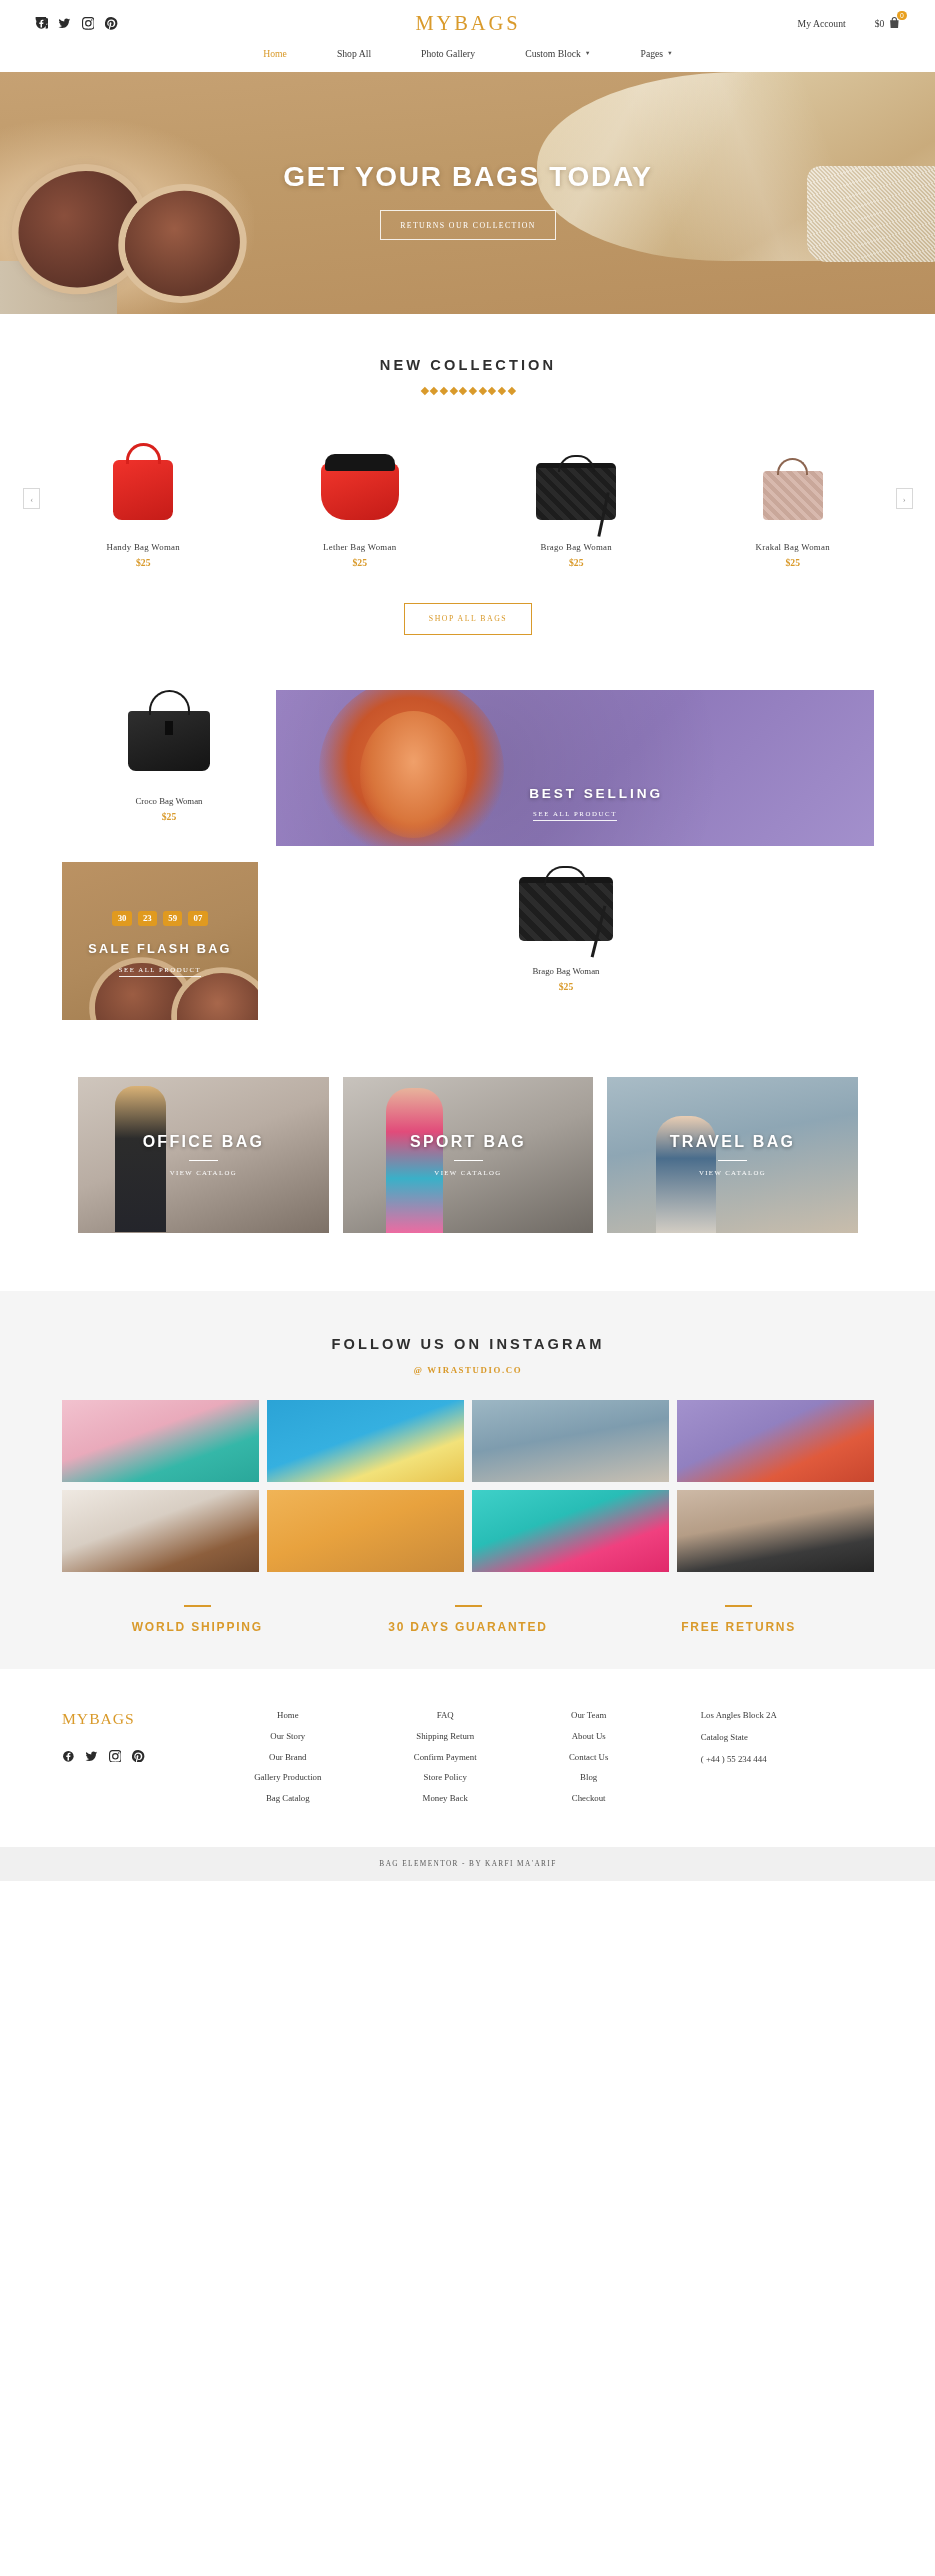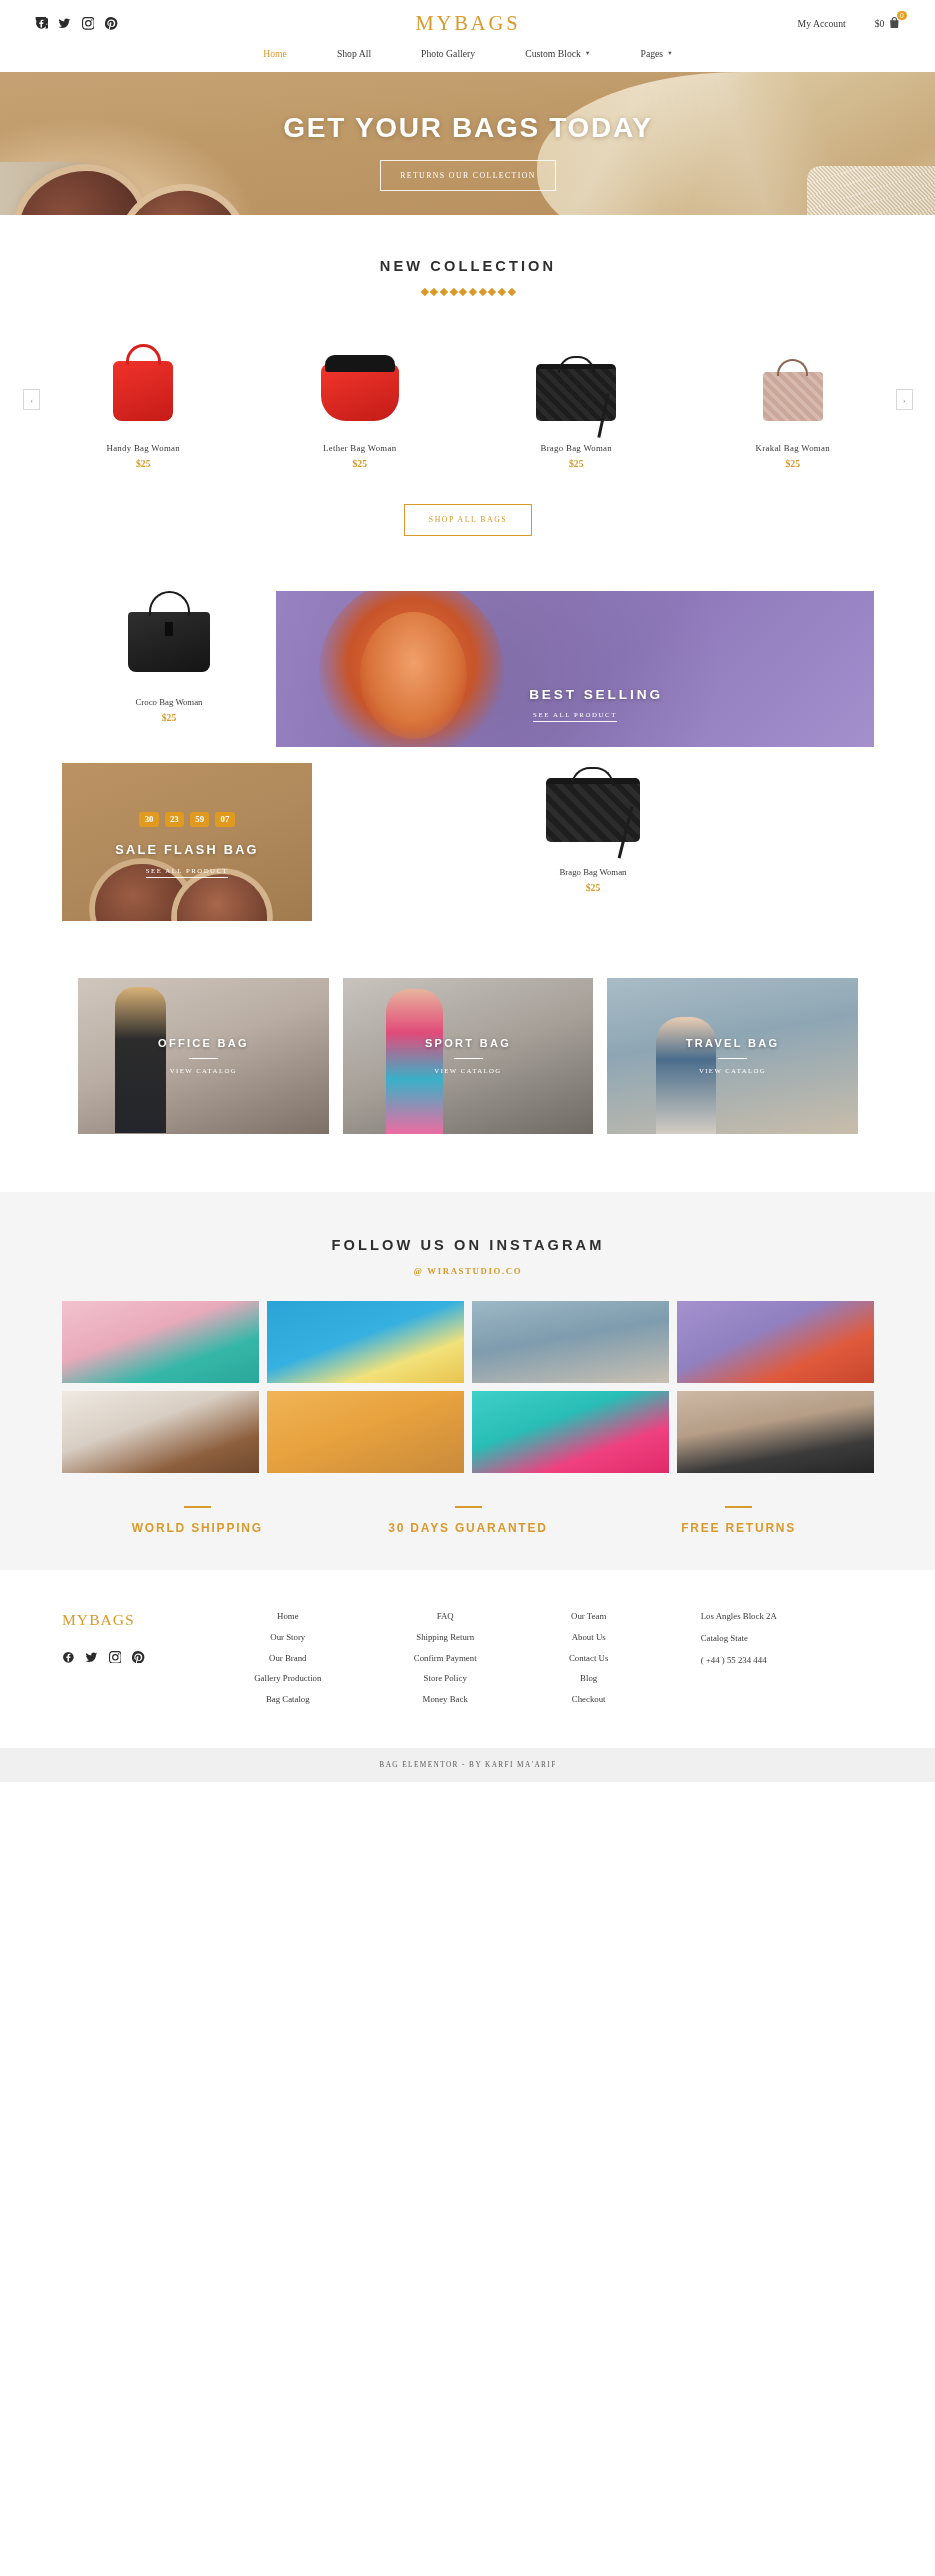--- a/index.html
+++ b/index.html
@@ -68,21 +68,21 @@
   }
   .nav-item {
     font-size: 9.7px; color: #3a3a3a; padding: 0 25px;
     display: flex; align-items: center; gap: 3.9px; cursor: pointer;
   }
   .nav-item.active { color: #d99a2b; }
   .caret { font-size: 5.8px; color: #555; line-height: 1; }
 
   
   .hero {
-    position: relative; height: 143px; overflow: hidden;
+    position: relative; height: 242px; overflow: hidden;
     background: #b08a5c;
   }
   .hero-bg { position: absolute; inset: 0; }
   .hero-sky { position:absolute; inset:0;
     background: linear-gradient(175deg,#c6a173 0%, #bf9a69 38%, #b88f5e 100%); }
   .hero-sun {
     position: absolute; left: -29px; top: 47px; width: 283px; height: 195px;
     background: radial-gradient(ellipse at 38% 55%, #e5cfae 0%, #d6b68c 40%, rgba(190,155,110,0) 72%);
   }
   .glass1 { position:absolute; left: 17.5px; top: 100px; width: 125px; height: 115px;
@@ -222,21 +222,21 @@
     font-size: 13.6px; letter-spacing: 2.9px; text-shadow: 0 1px 3.9px rgba(0,0,0,.35); margin-left: 42px;
   }
   .banner-sub {
     margin-top: 8.8px; color: #fff; font-size: 6.8px; letter-spacing: 1.6px;
     border-bottom: 1px solid rgba(255,255,255,.9); padding-bottom: 2.9px;
     font-family: "Liberation Serif", serif;
   }
 
   .feat-row.r2 { margin-top: 15.6px; align-items: stretch; }
   .banner-sale {
-    width: 250px; height: 158px; position: relative; overflow: hidden;
+    width: 196px; height: 158px; position: relative; overflow: hidden;
     background: linear-gradient(160deg,#bb9263 0%, #b08a5c 50%, #a07b4d 100%);
   }
   .sale-glass1 { position:absolute; left: 33px; bottom: -33px; width: 94px; height: 90px;
     border-radius: 50%; background: radial-gradient(circle at 40% 35%,#9c5d43,#6a3b2c 72%);
     box-shadow: 0 0 0 5.8px #cfae86; }
   .sale-glass2 { position:absolute; left: 115px; bottom: -39px; width: 90px; height: 86px;
     border-radius: 50%; background: radial-gradient(circle at 45% 35%,#a8674b,#703f2e 72%);
     box-shadow: 0 0 0 5.8px #d3b48d; }
   .countdown { display: flex; gap: 5.8px; justify-content: center; position: relative; z-index: 5; padding-top: 49px;}
   .cd-box {
@@ -266,21 +266,21 @@
 
   
   .cats { display: flex; gap: 13.6px; padding: 57px 78px 0; }
   .cat { flex: 1 1 0; height: 156px; position: relative; overflow: hidden; }
   .cat-overlay {
     position: absolute; inset: 0; display: flex; flex-direction: column;
     align-items: center; justify-content: center; z-index: 4;
   }
   .cat-title {
     color: #fff; font-family: "Liberation Sans", sans-serif; font-weight: bold;
-    font-size: 11px; letter-spacing: 2.3px; text-shadow: 0 1px 3.9px rgba(0,0,0,.4);
+    font-size: 16px; letter-spacing: 2.3px; text-shadow: 0 1px 3.9px rgba(0,0,0,.4);
   }
   .cat-rule { width: 29px; height: 1px; background: #fff; margin: 8.8px 0 8.8px; }
   .cat-link { color: #fff; font-size: 6.8px; letter-spacing: 1.4px; }
   .cat1 { background: linear-gradient(160deg,#cfc6bd 0%,#b9ada3 45%,#7d7167 100%); }
   .cat1::after { content:""; position:absolute; left: 37px; top: 9.7px; width: 51px; height: 146px;
     background: linear-gradient(180deg,#d9b277 0%, #2c2c2c 36%, #24252b 100%); border-radius: 19.5px 19.5px 0 0;}
   .cat2 { background: linear-gradient(160deg,#c8c3bd 0%,#a59f98 50%,#6f6a64 100%); }
   .cat2::after { content:""; position:absolute; left: 43px; top: 11.7px; width: 57px; height: 146px;
     background: linear-gradient(180deg,#e7b49c 0%,#e14b7a 30%,#3ab0c8 62%,#f06aa0 100%); border-radius: 23.4px 23.4px 0 0;}
   .cat3 { background: linear-gradient(170deg,#a9bcc6 0%,#8ea6b4 40%,#c9bdab 100%); }

